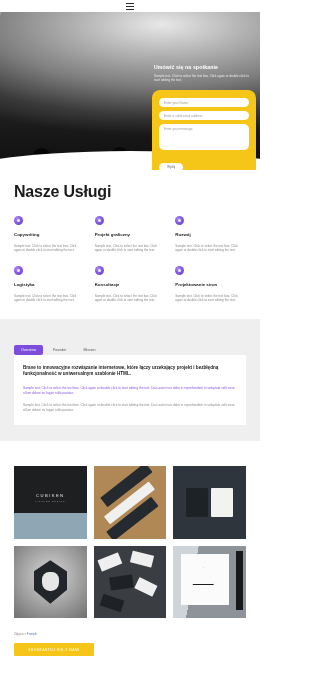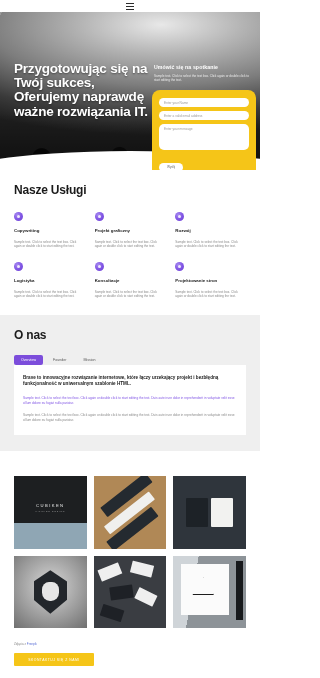--- a/index.html
+++ b/index.html
@@ -101,21 +101,21 @@
     height: 9px;
     padding: 0 8px;
     font-size: 3.2px;
     color: #6f6f6f;
     font-family: "Liberation Sans", sans-serif;
     cursor: pointer;
   }
 
   
   .services { padding: 13px 14px 16px 14px; background: #ffffff; }
-  .sec-title { font-size: 12px; font-weight: 700; color: #1b1b1b; letter-spacing: -.2px; }
+  .sec-title { font-size: 16px; font-weight: 700; color: #1b1b1b; letter-spacing: -.2px; }
   .svc-grid {
     margin-top: 15px;
     display: grid;
     grid-template-columns: repeat(3, 1fr);
     column-gap: 10px;
     row-gap: 13px;
   }
   .svc-icon {
     width: 9px; height: 9px; border-radius: 50%;
     background: radial-gradient(circle at 35% 32%, #a78bf0 0%, #8257e5 48%, #6b3fd4 100%);
@@ -225,21 +225,20 @@
   <div class="hamburger">
     <i></i>
     <i></i>
     <i></i>
   </div>
 </div>
 
 <section class="hero">
   <div class="hero-photo"></div>
 
-  <h1 class="hero-title">Przygotowując się na Twój sukces, Oferujemy naprawdę ważne rozwiązania IT.</h1>
 
   <div class="form-head">
     <div class="form-head-title">Umówić się na spotkanie</div>
     <div class="form-head-sub">Sample text. Click to select the text box. Click again or double click to start editing the text.</div>
   </div>
 
   <form class="form-card">
     <div class="field">
       <span>Enter your Name</span>
     </div>
@@ -304,21 +303,20 @@
           <i></i>
         </div>
       <div class="svc-title">Projektowanie stron</div>
       <div class="svc-desc">Sample text. Click to select the text box. Click again or double click to start editing the text.</div>
     </div>
 
   </div>
 </section>
 
 <section class="about">
-  <h2 class="sec-title">O nas</h2>
   <div class="tabs">
     <button class="tab active">Overview</button>
     <button class="tab">Founder</button>
     <button class="tab">Mission</button>
   </div>
   <div class="about-card">
     <p class="about-lead">Brave to innowacyjne rozwiązanie internetowe, które łączy urzekający projekt i bezbłędną funkcjonalność w uniwersalnym szablonie HTML.</p>
     <p class="about-p1">Sample text. Click to select the text box. Click again or double click to start editing the text. Duis aute irure dolor in reprehenderit in voluptate velit esse cillum dolore eu fugiat nulla pariatur.</p>
     <p class="about-p2">Sample text. Click to select the text box. Click again or double click to start editing the text. Duis aute irure dolor in reprehenderit in voluptate velit esse cillum dolore eu fugiat nulla pariatur.</p>
   </div>

